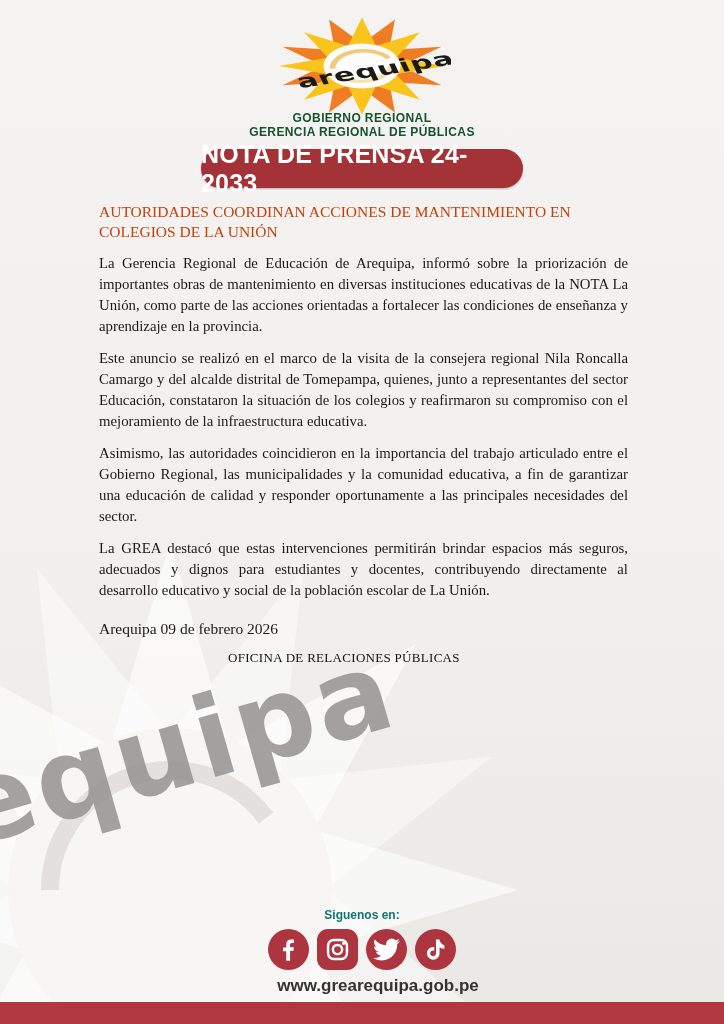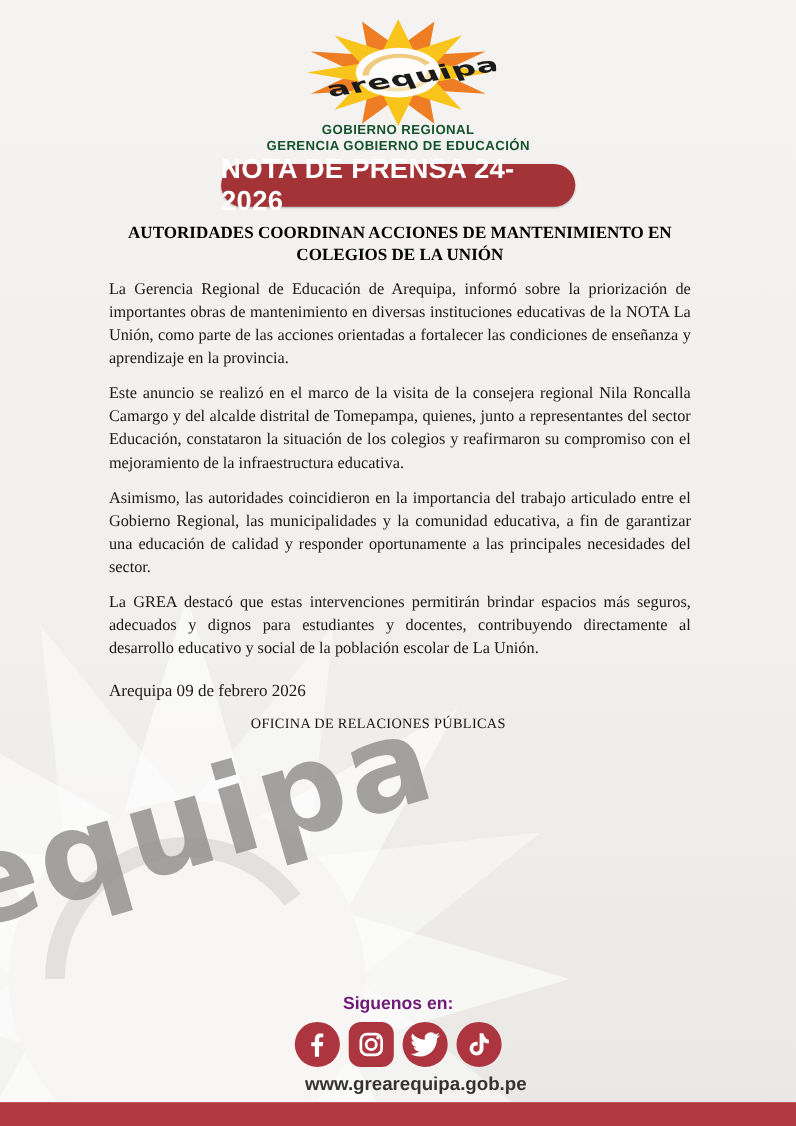--- a/index.html
+++ b/index.html
@@ -30,31 +30,31 @@
     position:absolute;top:149px;left:50%;transform:translateX(-50%);z-index:2;
     width:322px;height:39px;border-radius:20px;
     background:var(--banner_red,#A43338);
     display:flex;align-items:center;justify-content:center;
     color:#fff;font-family:"Liberation Sans", sans-serif;font-weight:bold;
     font-size:25px;letter-spacing:.2px;box-shadow:0 1px 2px rgba(0,0,0,.25);
   }
 
   
   .doc{position:absolute;top:202px;left:99px;width:529px;z-index:1;color:#1b1917;}
-  .doc h1{margin:0 0 11px;font-size:15.5px;line-height:20px;font-weight:bold;color:#000000;text-align:center;}
+  .doc h1{margin:0 0 11px;font-size:15.5px;line-height:20px;font-weight:normal;color:#c2410c;}
   .doc p{margin:0 0 11px;font-size:14.8px;line-height:21px;text-align:justify;}
   .dateline{position:absolute;top:620px;left:99px;width:529px;
     font-size:15.5px;color:#1b1917;z-index:1;}
   .office{position:absolute;top:650px;left:228px;font-size:13px;font-weight:normal;
     letter-spacing:.3px;color:#14110e;z-index:1;}
 
   
   .footer{position:absolute;left:0;right:0;bottom:22px;z-index:2;text-align:center;}
   .follow{font-family:"Liberation Sans", sans-serif;font-weight:bold;
-    font-size:16px;color:#701a75;margin-bottom:7px;}
+    font-size:12px;color:#0f766e;margin-bottom:7px;}
   .icons{display:flex;justify-content:center;gap:8px;margin-bottom:6px;}
   .icon{width:41px;height:41px;border-radius:50%;
     background:var(--icon_red,#AD3540);
     display:flex;align-items:center;justify-content:center;cursor:pointer;}
   .icon.sq{border-radius:11px;}
   .website{font-family:"Liberation Sans", sans-serif;font-weight:bold;
     font-size:17px;color:#353331;padding-bottom:6px;cursor:pointer;padding-left:32px;}
   .redbar{position:absolute;left:0;right:0;bottom:0;height:22px;
     background:var(--bottom_bar_red,#B23840);z-index:3;}
 </style>
@@ -77,24 +77,24 @@
     <polygon fill="#EE7D23" transform="rotate(22.5 60 60)" points="60,2 69.9,36 101,19 84,50 118,60 84,70 101,101 69.9,84 60,118 50.1,84 19,101 36,70 2,60 36,50 19,19 50.1,36"></polygon>
     <polygon fill="#F9C41B" points="60,4 69.5,37 99,21 83,50.5 116,60 83,69.5 99,99 69.5,83 60,116 50.5,83 21,99 37,69.5 4,60 37,50.5 21,21 50.5,37"></polygon>
     <circle cx="60" cy="60" r="26" fill="#fdfcfa"></circle>
     <path d="M40 63a21 21 0 0 1 38-12" fill="none" stroke="#e8b64a" stroke-width="4" opacity="0.7"></path>
     <path d="M80 58a21 21 0 0 1-38 11" fill="none" stroke="#f0d98e" stroke-width="4" opacity="0.7"></path>
     <text x="13" y="74" transform="rotate(-15 60 60)" font-family="DejaVu Sans, sans-serif" font-weight="bold" font-size="21" letter-spacing="0.5" fill="#1a1a1a">arequipa</text>
   </svg>
 
   <div class="org-block">
     <div>GOBIERNO REGIONAL</div>
-    <div>GERENCIA GOBIERNO DE EDUCACIÓN</div>
+    <div>GERENCIA REGIONAL DE PÚBLICAS</div>
   </div>
 
-  <div class="banner">NOTA DE PRENSA 24-2026</div>
+  <div class="banner">NOTA DE PRENSA 24-2033</div>
 
   <div class="doc">
     <h1>AUTORIDADES COORDINAN ACCIONES DE MANTENIMIENTO EN COLEGIOS DE LA UNIÓN</h1>
     <p>La Gerencia Regional de Educación de Arequipa, informó sobre la priorización de importantes obras de mantenimiento en diversas instituciones educativas de la NOTA La Unión, como parte de las acciones orientadas a fortalecer las condiciones de enseñanza y aprendizaje en la provincia.</p>
     <p>Este anuncio se realizó en el marco de la visita de la consejera regional Nila Roncalla Camargo y del alcalde distrital de Tomepampa, quienes, junto a representantes del sector Educación, constataron la situación de los colegios y reafirmaron su compromiso con el mejoramiento de la infraestructura educativa.</p>
     <p>Asimismo, las autoridades coincidieron en la importancia del trabajo articulado entre el Gobierno Regional, las municipalidades y la comunidad educativa, a fin de garantizar una educación de calidad y responder oportunamente a las principales necesidades del sector.</p>
     <p>La GREA destacó que estas intervenciones permitirán brindar espacios más seguros, adecuados y dignos para estudiantes y docentes, contribuyendo directamente al desarrollo educativo y social de la población escolar de La Unión.</p>
   </div>
 
   <div class="dateline">Arequipa 09 de febrero 2026</div>

